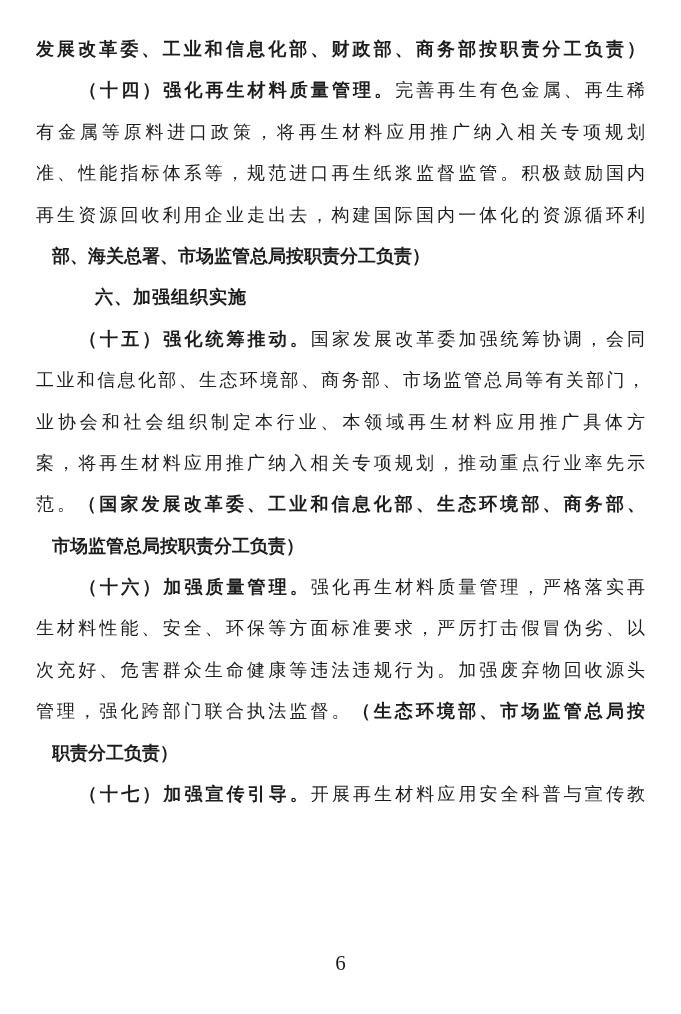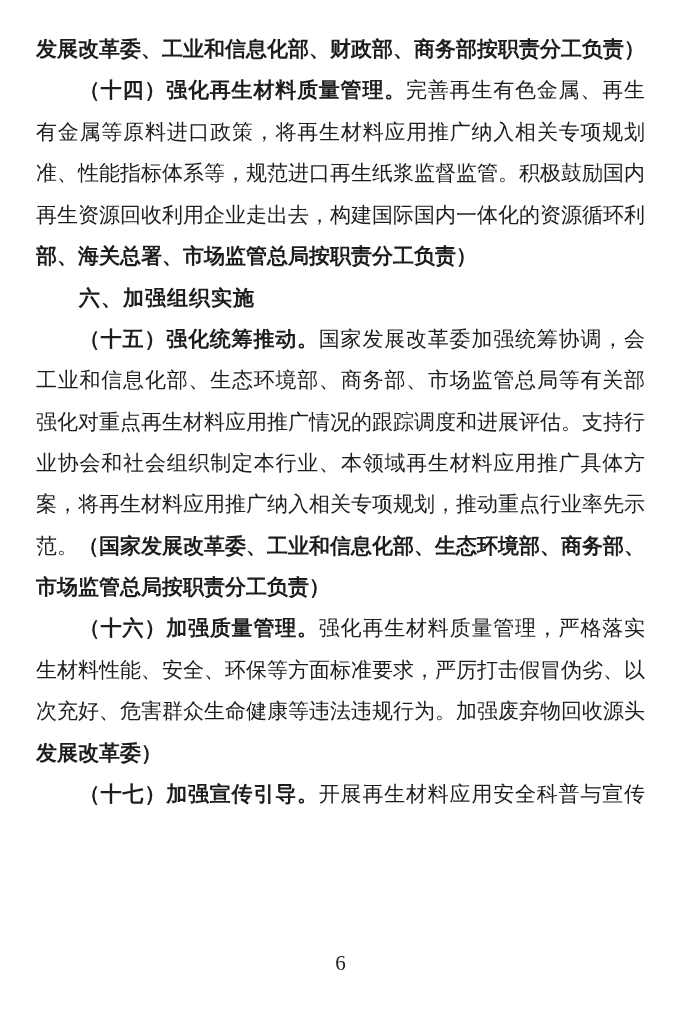--- a/index.html
+++ b/index.html
@@ -15,31 +15,31 @@
     overflow: hidden;
     font-family: "Liberation Serif", "DejaVu Serif", serif;
   }
   .content {
     position: absolute;
     left: 36px;
     top: 29px;
     width: 609px;
   }
   .line {
-    font-size: 21px;
+    font-size: 18px;
     height: 41.4px;
     line-height: 41.4px;
     color: #1d1d1d;
     text-align: justify;
     text-justify: inter-character;
     white-space: normal;
     overflow: hidden;
   }
   .line.full  { text-align-last: justify; }
-  .line.short { text-align-last: left; }
+  .line.short { text-align-last: left; margin-left: 16px; }
   .line.indent { text-indent: 43px; }
   .seg-b { font-weight: 700; }
   .line.heading .seg-b {
     font-family: "Liberation Sans", "DejaVu Sans", sans-serif;
     letter-spacing: 1px;
   }
   .footer {
     position: absolute;
     left: 0;
     top: 948px;
@@ -57,25 +57,25 @@
   <div class="content" id="doc-lines">
       <div class="line full"><span class="seg-b">发展改革委、工业和信息化部、财政部、商务部按职责分工负责）</span></div>
       <div class="line full indent"><span class="seg-b">（十四）强化再生材料质量管理。</span><span class="seg-n">完善再生有色金属、再生稀</span></div>
       <div class="line full"><span class="seg-n">有金属等原料进口政策，将再生材料应用推广纳入相关专项规划</span></div>
       <div class="line full"><span class="seg-n">准、性能指标体系等，规范进口再生纸浆监督监管。积极鼓励国内</span></div>
       <div class="line full"><span class="seg-n">再生资源回收利用企业走出去，构建国际国内一体化的资源循环利</span></div>
       <div class="line short"><span class="seg-b">部、海关总署、市场监管总局按职责分工负责）</span></div>
       <div class="line short indent heading"><span class="seg-b">六、加强组织实施</span></div>
       <div class="line full indent"><span class="seg-b">（十五）强化统筹推动。</span><span class="seg-n">国家发展改革委加强统筹协调，会同</span></div>
       <div class="line full"><span class="seg-n">工业和信息化部、生态环境部、商务部、市场监管总局等有关部门，</span></div>
-      <div class="line full"><span class="seg-n">强化对重点再生材料应用推广情况的跟踪调度和进展评估。支持行</span></div>
       <div class="line full"><span class="seg-n">业协会和社会组织制定本行业、本领域再生材料应用推广具体方</span></div>
       <div class="line full"><span class="seg-n">案，将再生材料应用推广纳入相关专项规划，推动重点行业率先示</span></div>
       <div class="line full"><span class="seg-n">范。</span><span class="seg-b">（国家发展改革委、工业和信息化部、生态环境部、商务部、</span></div>
       <div class="line short"><span class="seg-b">市场监管总局按职责分工负责）</span></div>
       <div class="line full indent"><span class="seg-b">（十六）加强质量管理。</span><span class="seg-n">强化再生材料质量管理，严格落实再</span></div>
       <div class="line full"><span class="seg-n">生材料性能、安全、环保等方面标准要求，严厉打击假冒伪劣、以</span></div>
       <div class="line full"><span class="seg-n">次充好、危害群众生命健康等违法违规行为。加强废弃物回收源头</span></div>
-      <div class="line short"><span class="seg-b">发展改革委）</span></div>
+      <div class="line full"><span class="seg-n">管理，强化跨部门联合执法监督。</span><span class="seg-b">（生态环境部、市场监管总局按</span></div>
+      <div class="line short"><span class="seg-b">职责分工负责）</span></div>
       <div class="line full indent"><span class="seg-b">（十七）加强宣传引导。</span><span class="seg-n">开展再生材料应用安全科普与宣传教</span></div>
     </div>
   <div class="footer">6</div>
 </div>
 
 </body></html>

